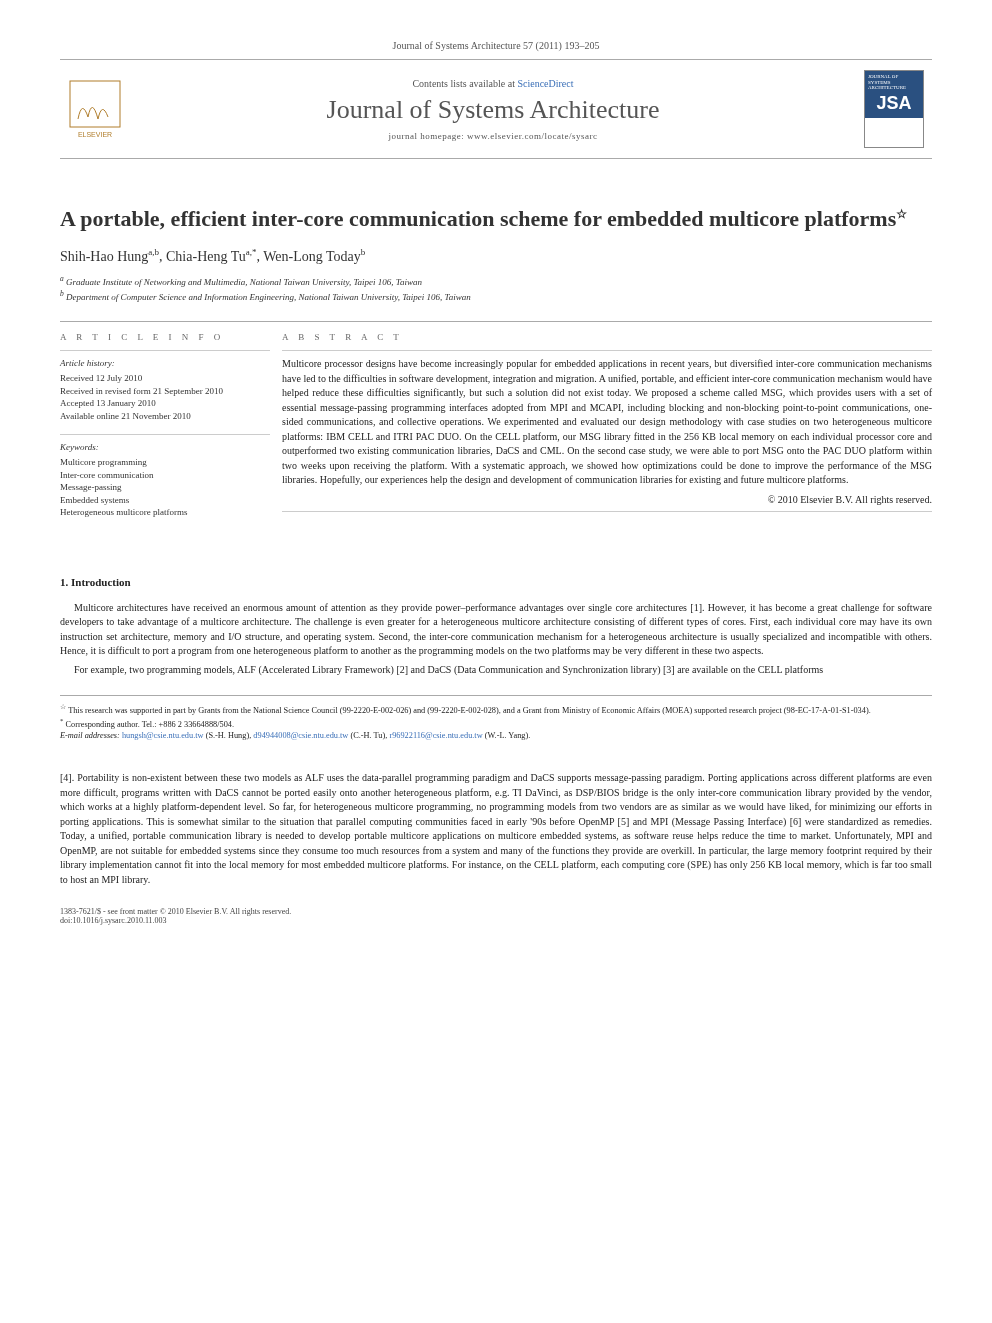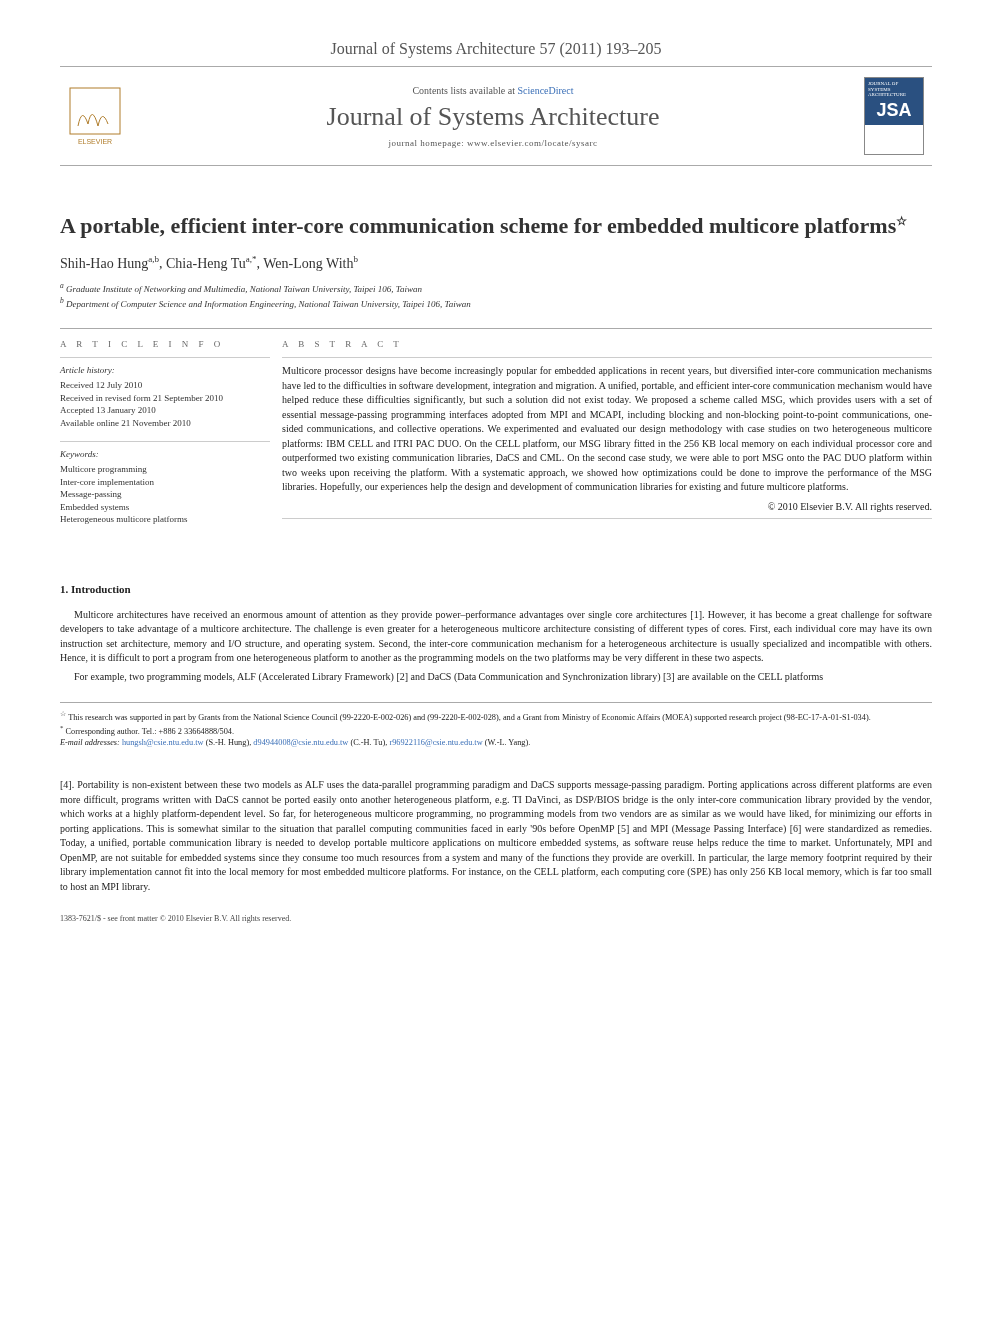--- a/index.html
+++ b/index.html
@@ -8,21 +8,21 @@
     font-family: Georgia, 'Times New Roman', serif;
     background: #fff;
     color: #222;
     width: 992px;
   }
   .page {
     padding: 40px 60px 30px 60px;
   }
   .citation {
     text-align: center;
-    font-size: 16px;
+    font-size: 10px;
     color: #555;
     margin-bottom: 8px;
   }
   .header-box {
     border-top: 1px solid #aaa;
     border-bottom: 1px solid #aaa;
     padding: 10px 8px;
     display: flex;
     align-items: center;
     gap: 14px;
@@ -199,21 +199,21 @@
     </div>
   </div>
 
   <h1 class="title">
     <span>A portable, efficient inter-core communication scheme for embedded multicore platforms</span><sup>☆</sup>
   </h1>
 
   <div class="authors">
     <span>Shih-Hao Hung</span><sup>a,b</sup>,
     <span>Chia-Heng Tu</span><sup>a,*</sup>,
-    <span>Wen-Long With</span><sup>b</sup>
+    <span>Wen-Long Today</span><sup>b</sup>
   </div>
 
   <div class="affil">
     <div><sup>a</sup> <span>Graduate Institute of Networking and Multimedia, National Taiwan University, Taipei 106, Taiwan</span></div>
     <div><sup>b</sup> <span>Department of Computer Science and Information Engineering, National Taiwan University, Taipei 106, Taiwan</span></div>
   </div>
 
   <hr class="rule">
 
   <div class="info-row">
@@ -224,21 +224,21 @@
         <div class="sub-head">Article history:</div>
         <div>Received 12 July 2010</div>
         <div>Received in revised form 21 September 2010</div>
         <div>Accepted 13 January 2010</div>
         <div>Available online 21 November 2010</div>
       </div>
       <hr style="border:none;border-top:1px solid #ccc;margin:6px 0;">
       <div class="block">
         <div class="sub-head">Keywords:</div>
         <div>Multicore programming</div>
-        <div>Inter-core implementation</div>
+        <div>Inter-core communication</div>
         <div>Message-passing</div>
         <div>Embedded systems</div>
         <div>Heterogeneous multicore platforms</div>
       </div>
     </div>
     <div class="abstract">
       <div class="info-head">A B S T R A C T</div>
       <hr style="border:none;border-top:1px solid #ccc;margin:6px 0;">
       <p>Multicore processor designs have become increasingly popular for embedded applications in recent years, but diversified inter-core communication mechanisms have led to the difficulties in software development, integration and migration. A unified, portable, and efficient inter-core communication mechanism would have helped reduce these difficulties significantly, but such a solution did not exist today. We proposed a scheme called MSG, which provides users with a set of essential message-passing programming interfaces adopted from MPI and MCAPI, including blocking and non-blocking point-to-point communications, one-sided communications, and collective operations. We experimented and evaluated our design methodology with case studies on two heterogeneous multicore platforms: IBM CELL and ITRI PAC DUO. On the CELL platform, our MSG library fitted in the 256 KB local memory on each individual processor core and outperformed two existing communication libraries, DaCS and CML. On the second case study, we were able to port MSG onto the PAC DUO platform within two weeks upon receiving the platform. With a systematic approach, we showed how optimizations could be done to improve the performance of the MSG libraries. Hopefully, our experiences help the design and development of communication libraries for existing and future multicore platforms.</p>
       <div class="copyright">© 2010 Elsevier B.V. All rights reserved.</div>
@@ -272,15 +272,16 @@
         </div>
       </div>
     </div>
     <div class="col">
       <p style="text-indent:0;">[4]. Portability is non-existent between these two models as ALF uses the data-parallel programming paradigm and DaCS supports message-passing paradigm. Porting applications across different platforms are even more difficult, programs written with DaCS cannot be ported easily onto another heterogeneous platform, e.g. TI DaVinci, as DSP/BIOS bridge is the only inter-core communication library provided by the vendor, which works at a highly platform-dependent level. So far, for heterogeneous multicore programming, no programming models from two vendors are as similar as we would have liked, for minimizing our efforts in porting applications. This is somewhat similar to the situation that parallel computing communities faced in early '90s before OpenMP [5] and MPI (Message Passing Interface) [6] were standardized as remedies. Today, a unified, portable communication library is needed to develop portable multicore applications on multicore embedded systems, as software reuse helps reduce the time to market. Unfortunately, MPI and OpenMP, are not suitable for embedded systems since they consume too much resources from a system and many of the functions they provide are overkill. In particular, the large memory footprint required by their library implementation cannot fit into the local memory for most embedded multicore platforms. For instance, on the CELL platform, each computing core (SPE) has only 256 KB local memory, which is far too small to host an MPI library.</p>
     </div>
   </div>
 
   <div class="foot-line">
     <div>1383-7621/$ - see front matter © 2010 Elsevier B.V. All rights reserved.</div>
+    <div>doi:10.1016/j.sysarc.2010.11.003</div>
   </div>
 
 </div>
 
 </body></html>

